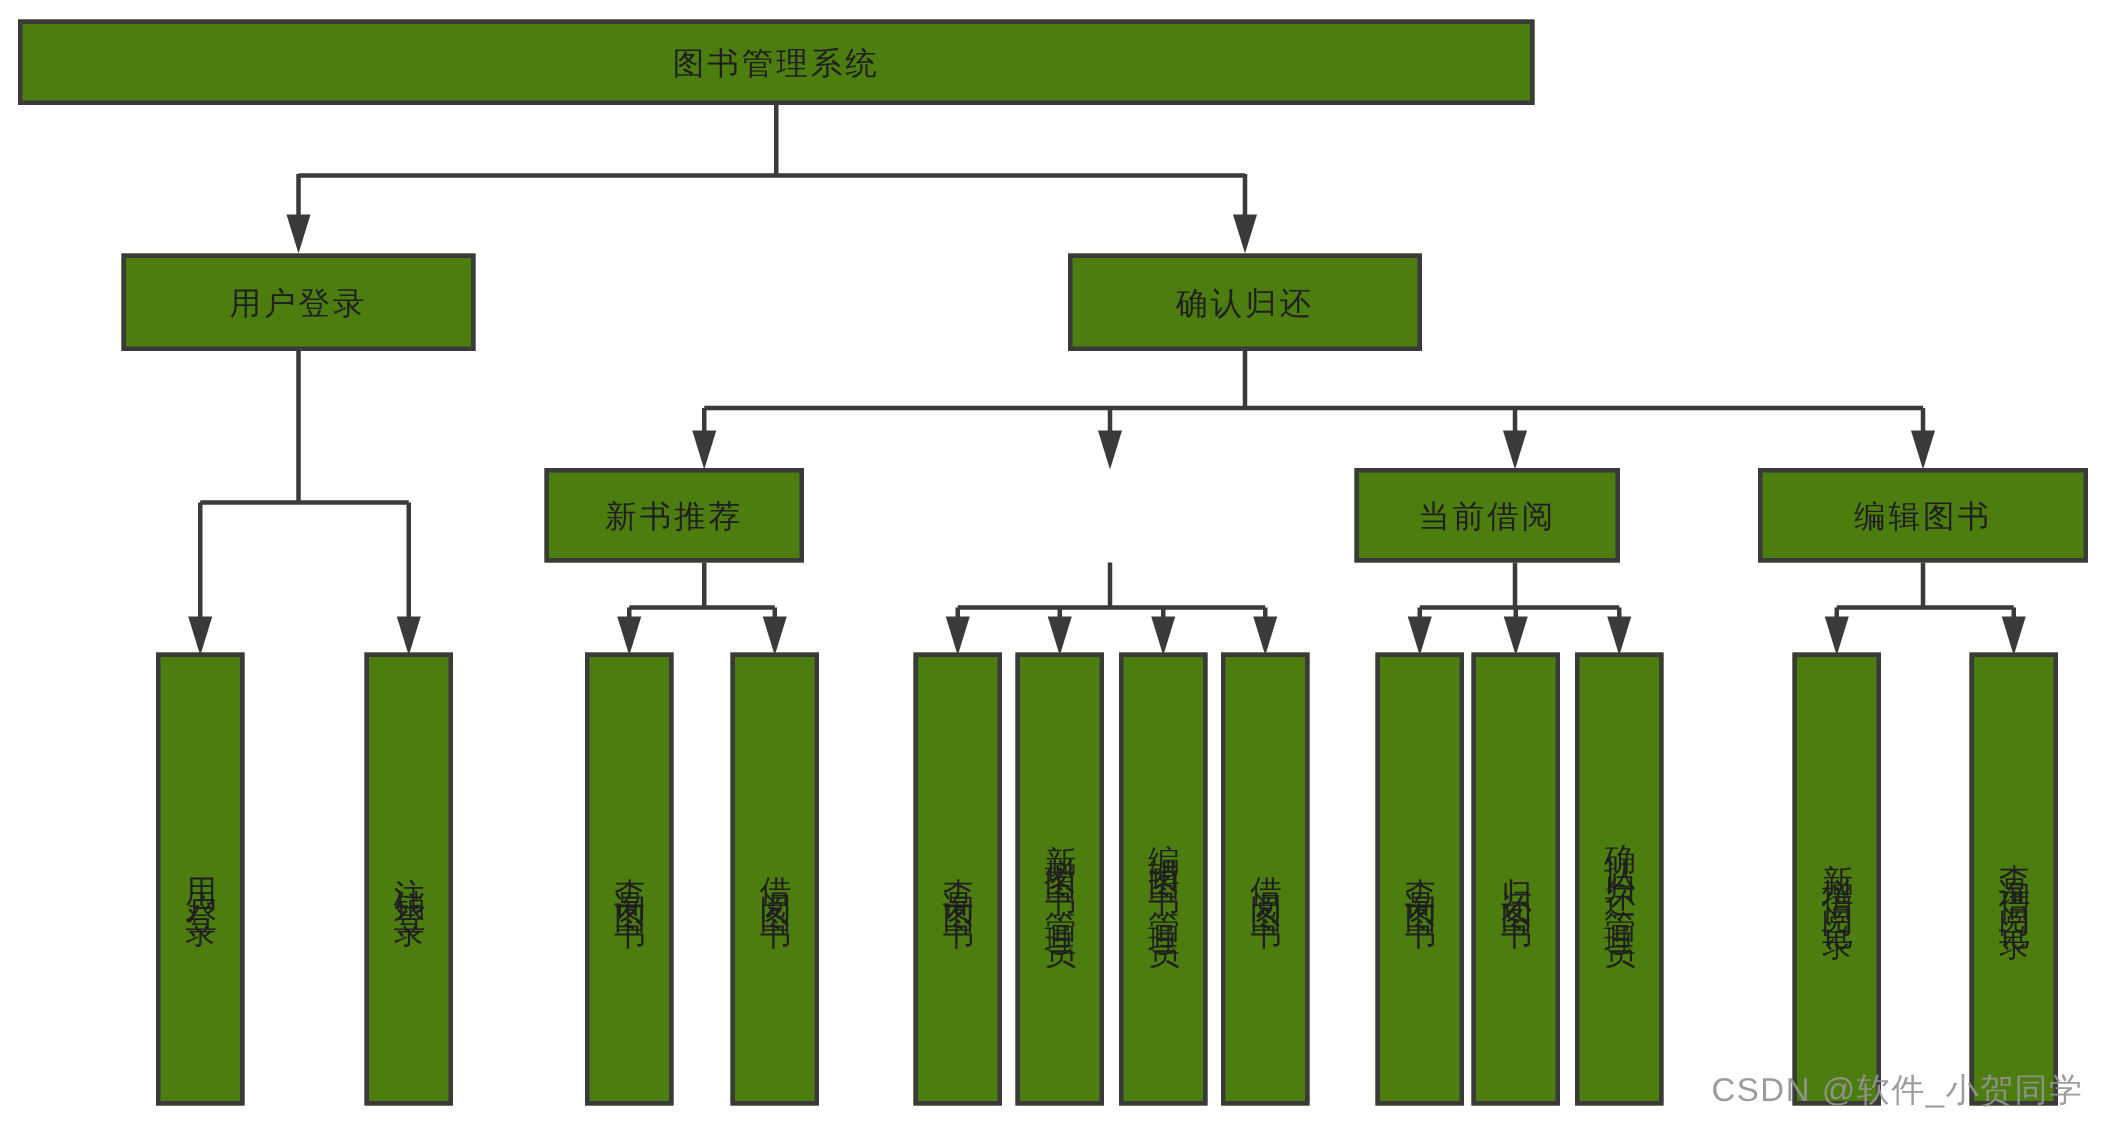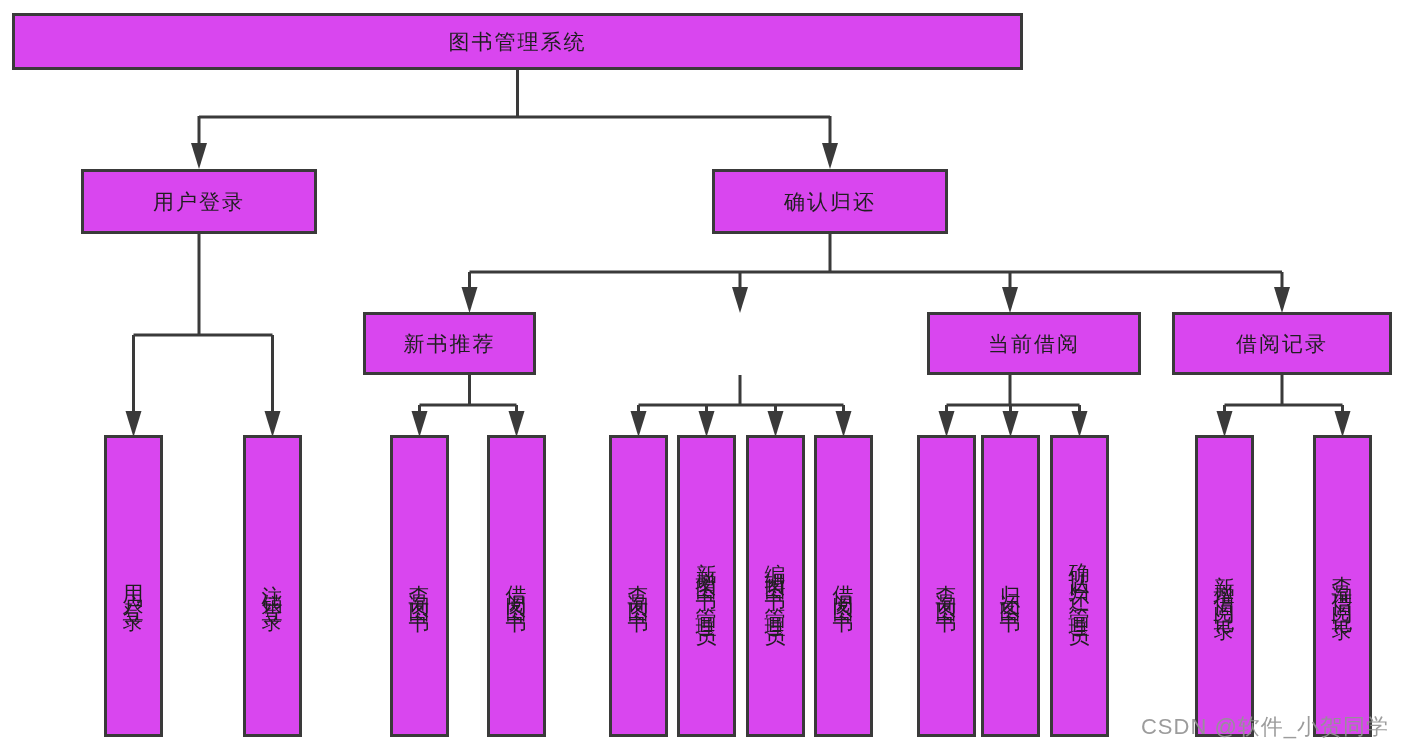--- a/index.html
+++ b/index.html
@@ -10,21 +10,21 @@
     font-family:"Liberation Sans",sans-serif;
     overflow:hidden;
   }
   svg.connectors{
     position:absolute;left:0;top:0;width:1405px;height:747px;
     z-index:1;
   }
   .node{
     position:absolute;
     box-sizing:border-box;
-    background:#d946ef;
+    background:#4d7c0f;
     border:3px solid #3a3a3a;
     display:flex;
     align-items:center;
     justify-content:center;
     z-index:2;
     color:#1f1f1f;
   }
   .node .lbl{
     font-size:21px;
     color:#1f1f1f;
@@ -38,21 +38,21 @@
     line-height:1;
   }
   
   .n-root{left:12px;top:13px;width:1011px;height:57px;}
   
   .n-b0{left:81px;top:169px;width:236px;height:65px;}
   .n-b1{left:712px;top:169px;width:236px;height:65px;}
   
   .n-l30{left:363px;top:312px;width:173px;height:63px;}
   .n-l31{left:633px;top:312px;width:214px;height:63px;}
-  .n-l32{left:903px;top:312px;width:214px;height:63px;margin-left:24px;}
+  .n-l32{left:903px;top:312px;width:177px;height:63px;}
   .n-l33{left:1172px;top:312px;width:220px;height:63px;}
   
   .leaf{top:435px;width:59px;height:302px;}
   .n-g0a{left:104px;}  .n-g0b{left:243px;}
   .n-g1a{left:390px;}  .n-g1b{left:487px;}
   .n-g2a{left:609px;}  .n-g2b{left:677px;}  .n-g2c{left:746px;}  .n-g2d{left:814px;}
   .n-g3a{left:917px;}  .n-g3b{left:981px;}  .n-g3c{left:1050px;}
   .n-g4a{left:1195px;} .n-g4b{left:1313px;}
   .watermark{
     position:absolute;
@@ -113,21 +113,21 @@
     <span class="lbl">确认归还</span>
   </div>
 
   <div class="node n-l30">
     <span class="lbl">新书推荐</span>
   </div>
   <div class="node n-l32">
     <span class="lbl">当前借阅</span>
   </div>
   <div class="node n-l33">
-    <span class="lbl">借阅记录</span>
+    <span class="lbl">编辑图书</span>
   </div>
 
   <div class="node leaf n-g0a">
     <span class="lbl">用户登录</span>
   </div>
   <div class="node leaf n-g0b">
     <span class="lbl">注销登录</span>
   </div>
 
   <div class="node leaf n-g1a">

